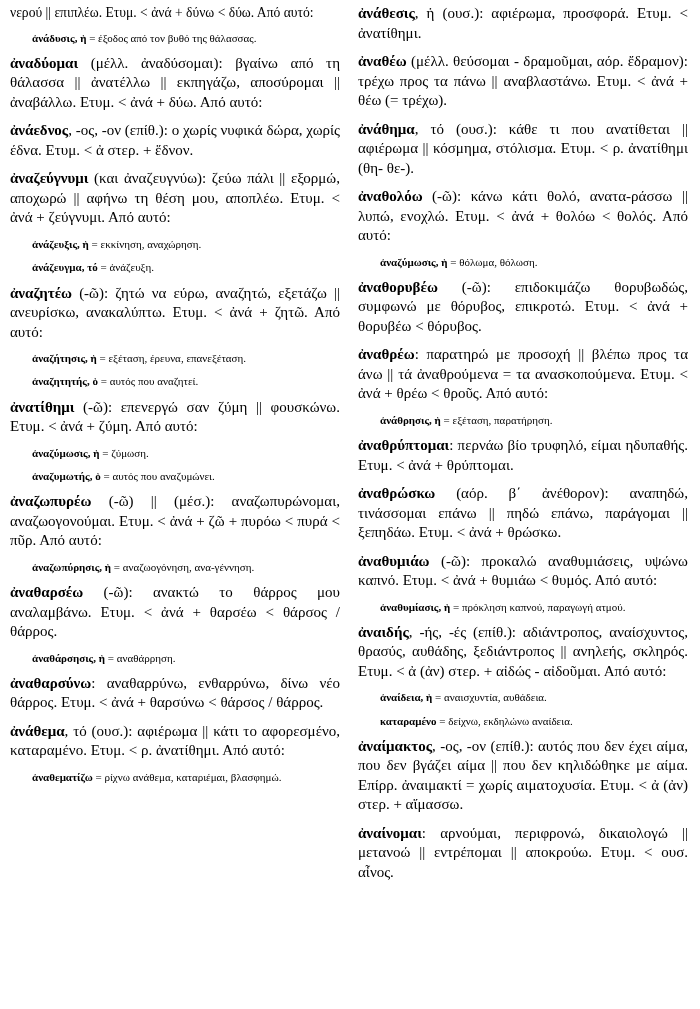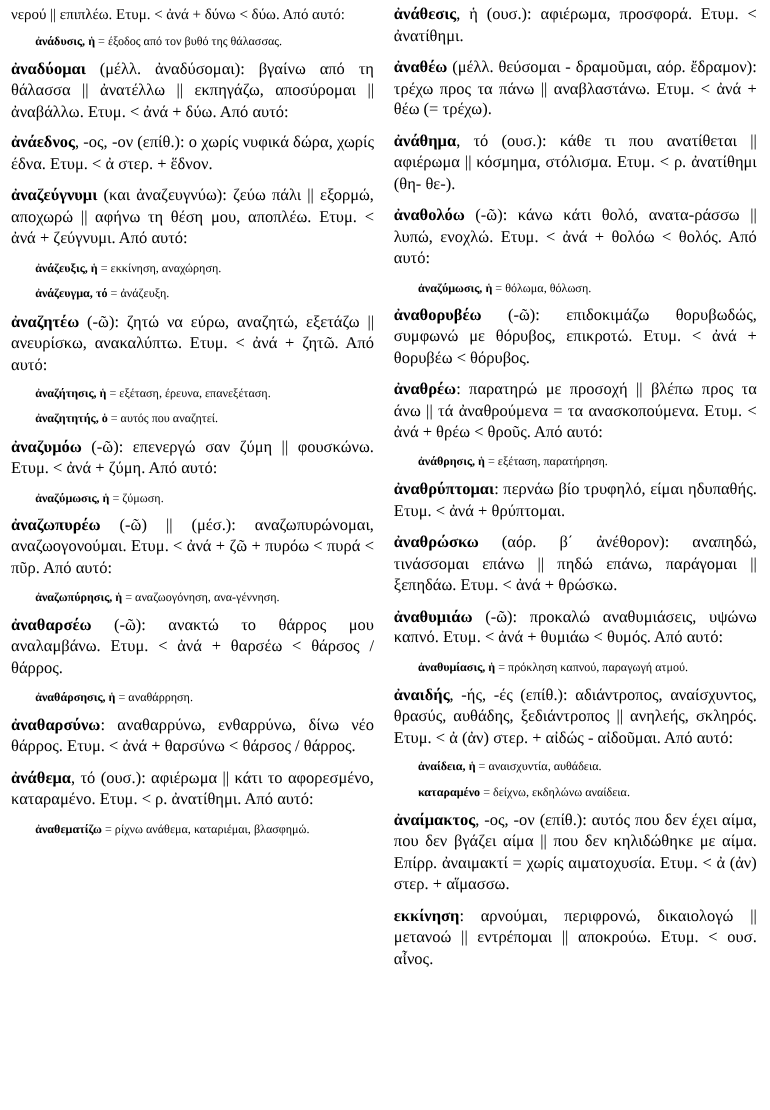--- a/index.html
+++ b/index.html
@@ -70,22 +70,23 @@
       <p class="contd">νερού || επιπλέω. Ετυμ. &lt; ἀνά + δύνω &lt; δύω. Από αυτό:</p>
       <p class="sub"><span class="hw">ἀνάδυσις, ἡ </span>= έξοδος από τον βυθό της θάλασσας.</p>
       <p class="entry"><span class="hw">ἀναδύομαι</span> (μέλλ. ἀναδύσομαι): βγαίνω από τη θάλασσα || ἀνατέλλω || εκπηγάζω, αποσύρομαι || ἀναβάλλω. Ετυμ. &lt; ἀνά + δύω. Από αυτό:</p>
       <p class="entry"><span class="hw">ἀνάεδνος</span>, -ος, -ον (επίθ.): ο χωρίς νυφικά δώρα, χωρίς έδνα. Ετυμ. &lt; ἀ στερ. + ἕδνον.</p>
       <p class="entry"><span class="hw">ἀναζεύγνυμι</span> (και ἀναζευγνύω): ζεύω πάλι || εξορμώ, αποχωρώ || αφήνω τη θέση μου, αποπλέω. Ετυμ. &lt; ἀνά + ζεύγνυμι. Από αυτό:</p>
       <p class="sub"><span class="hw">ἀνάζευξις, ἡ </span>= εκκίνηση, αναχώρηση.</p>
       <p class="sub"><span class="hw">ἀνάζευγμα, τό </span>= ἀνάζευξη.</p>
       <p class="entry"><span class="hw">ἀναζητέω</span> (-ῶ): ζητώ να εύρω, αναζητώ, εξετάζω || ανευρίσκω, ανακαλύπτω. Ετυμ. &lt; ἀνά + ζητῶ. Από αυτό:</p>
       <p class="sub"><span class="hw">ἀναζήτησις, ἡ </span>= εξέταση, έρευνα, επανεξέταση.</p>
       <p class="sub"><span class="hw">ἀναζητητής, ὁ </span>= αυτός που αναζητεί.</p>
-      <p class="entry"><span class="hw">ἀναζυμόω</span> (-ῶ): επενεργώ σαν ζύμη || φουσκώνω. Ετυμ. &lt; ἀνά + ζύμη. Από αυτό:</p>
+      <p class="entry"><span class="hw">ἀνατίθημι</span> (-ῶ): επενεργώ σαν ζύμη || φουσκώνω. Ετυμ. &lt; ἀνά + ζύμη. Από αυτό:</p>
       <p class="sub"><span class="hw">ἀναζύμωσις, ἡ </span>= ζύμωση.</p>
+      <p class="sub"><span class="hw">ἀναζυμωτής, ὁ </span>= αυτός που αναζυμώνει.</p>
       <p class="entry"><span class="hw">ἀναζωπυρέω</span> (-ῶ) || (μέσ.): αναζωπυρώνομαι, αναζωογονούμαι. Ετυμ. &lt; ἀνά + ζῶ + πυρόω &lt; πυρά &lt; πῦρ. Από αυτό:</p>
       <p class="sub"><span class="hw">ἀναζωπύρησις, ἡ </span>= αναζωογόνηση, ανα-γέννηση.</p>
       <p class="entry"><span class="hw">ἀναθαρσέω</span> (-ῶ): ανακτώ το θάρρος μου αναλαμβάνω. Ετυμ. &lt; ἀνά + θαρσέω &lt; θάρσος / θάρρος.</p>
       <p class="sub"><span class="hw">ἀναθάρσησις, ἡ </span>= αναθάρρηση.</p>
       <p class="entry"><span class="hw">ἀναθαρσύνω</span>: αναθαρρύνω, ενθαρρύνω, δίνω νέο θάρρος. Ετυμ. &lt; ἀνά + θαρσύνω &lt; θάρσος / θάρρος.</p>
       <p class="entry"><span class="hw">ἀνάθεμα</span>, τό (ουσ.): αφιέρωμα || κάτι το αφορεσμένο, καταραμένο. Ετυμ. &lt; ρ. ἀνατίθημι. Από αυτό:</p>
       <p class="sub"><span class="hw">ἀναθεματίζω </span>= ρίχνω ανάθεμα, καταριέμαι, βλασφημώ.</p>
     </div>
 
     <div class="col">
@@ -98,17 +99,17 @@
       <p class="entry"><span class="hw">ἀναθρέω</span>: παρατηρώ με προσοχή || βλέπω προς τα άνω || τά ἀναθρούμενα = τα ανασκοπούμενα. Ετυμ. &lt; ἀνά + θρέω &lt; θροῦς. Από αυτό:</p>
       <p class="sub"><span class="hw">ἀνάθρησις, ἡ </span>= εξέταση, παρατήρηση.</p>
       <p class="entry"><span class="hw">ἀναθρύπτομαι</span>: περνάω βίο τρυφηλό, είμαι ηδυπαθής. Ετυμ. &lt; ἀνά + θρύπτομαι.</p>
       <p class="entry"><span class="hw">ἀναθρώσκω</span> (αόρ. β΄ ἀνέθορον): αναπηδώ, τινάσσομαι επάνω || πηδώ επάνω, παράγομαι || ξεπηδάω. Ετυμ. &lt; ἀνά + θρώσκω.</p>
       <p class="entry"><span class="hw">ἀναθυμιάω</span> (-ῶ): προκαλώ αναθυμιάσεις, υψώνω καπνό. Ετυμ. &lt; ἀνά + θυμιάω &lt; θυμός. Από αυτό:</p>
       <p class="sub"><span class="hw">ἀναθυμίασις, ἡ </span>= πρόκληση καπνού, παραγωγή ατμού.</p>
       <p class="entry"><span class="hw">ἀναιδής</span>, -ής, -ές (επίθ.): αδιάντροπος, αναίσχυντος, θρασύς, αυθάδης, ξεδιάντροπος || ανηλεής, σκληρός. Ετυμ. &lt; ἀ (ἀν) στερ. + αἰδώς - αἰδοῦμαι. Από αυτό:</p>
       <p class="sub"><span class="hw">ἀναίδεια, ἡ </span>= αναισχυντία, αυθάδεια.</p>
       <p class="sub"><span class="hw">καταραμένο </span>= δείχνω, εκδηλώνω αναίδεια.</p>
       <p class="entry"><span class="hw">ἀναίμακτος</span>, -ος, -ον (επίθ.): αυτός που δεν έχει αίμα, που δεν βγάζει αίμα || που δεν κηλιδώθηκε με αίμα. Επίρρ. ἀναιμακτί = χωρίς αιματοχυσία. Ετυμ. &lt; ἀ (ἀν) στερ. + αἵμασσω.</p>
-      <p class="entry"><span class="hw">εκκίνηση</span>: αρνούμαι, περιφρονώ, δικαιολογώ || μετανοώ || εντρέπομαι || αποκρούω. Ετυμ. &lt; ουσ. αἶνος.</p>
+      <p class="entry"><span class="hw">ἀναίνομαι</span>: αρνούμαι, περιφρονώ, δικαιολογώ || μετανοώ || εντρέπομαι || αποκρούω. Ετυμ. &lt; ουσ. αἶνος.</p>
     </div>
 
   </div>
 </div>
 
 </body></html>

